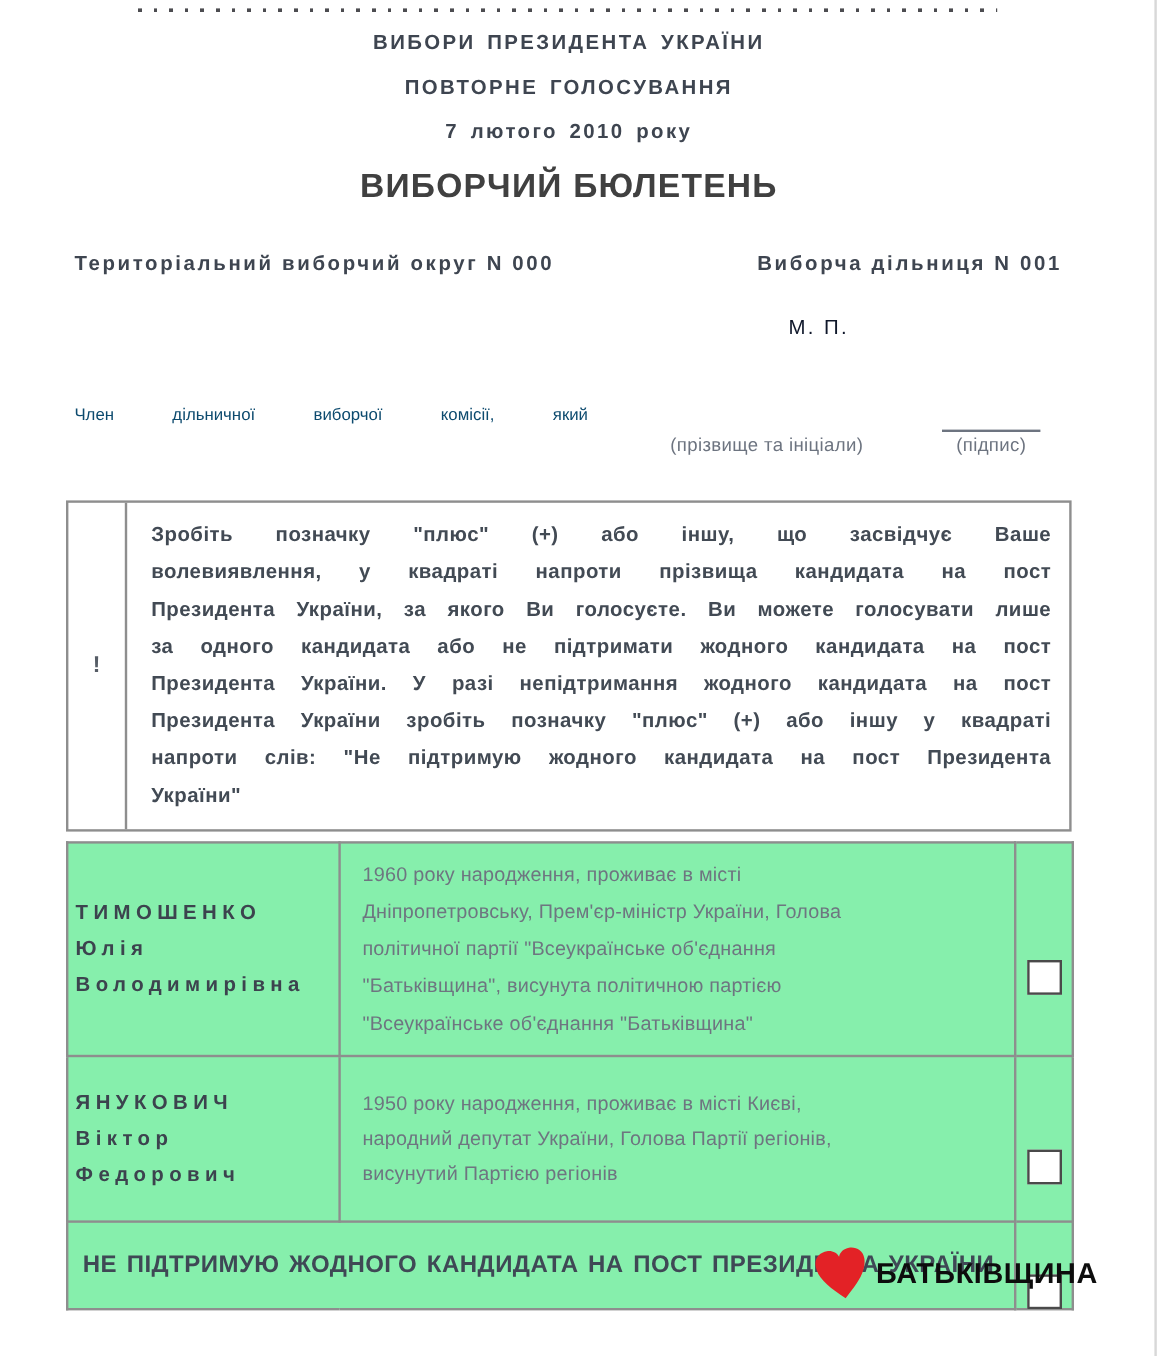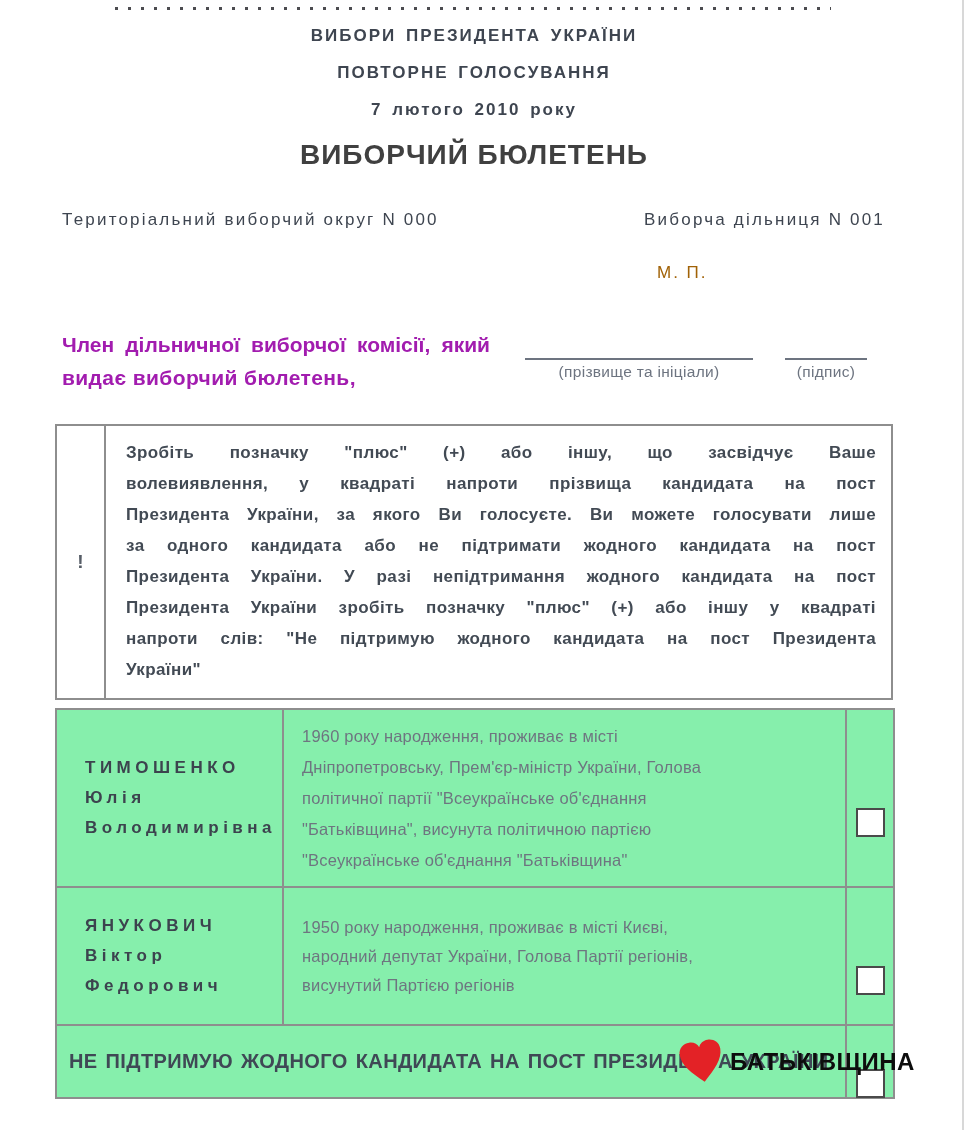--- a/index.html
+++ b/index.html
@@ -11,48 +11,48 @@
     background:repeating-linear-gradient(90deg,#4c4c50 0 3px,transparent 3px 13px);}
   .page-edge{position:absolute;top:0;left:962px;width:2px;height:1130px;background:#d8d8d8;}
 
   .hdr{padding-top:26px;margin-left:55px;width:838px;text-align:center;}
   .hdr-line{font-weight:bold;font-size:17px;line-height:20px;letter-spacing:2px;word-spacing:3px;color:#3e4550;}
   .hdr-line+.hdr-line{margin-top:17px;}
   .hdr-date{margin-top:14px;}
   .ballot-title{margin:18px 0 0;font-size:28px;font-weight:700;line-height:34px;letter-spacing:1px;color:#404040;}
 
   .district-row{display:flex;justify-content:space-between;margin:38px 0 0 62px;width:823px;
-    font-weight:normal;font-size:17px;letter-spacing:2.2px;line-height:20px;color:#3e4550;}
+    font-weight:bold;font-size:17px;letter-spacing:2.2px;line-height:20px;color:#3e4550;}
 
-  .seal{margin:33px 0 18px 657px;font-size:17px;letter-spacing:2px;color:#a16207;line-height:20px;}
+  .seal{margin:33px 0 18px 657px;font-size:17px;letter-spacing:2px;color:#0f172a;line-height:20px;}
 
   .issuer{display:flex;margin:52px 0 0 62px;}
-  .issuer-text{width:428px;font-weight:bold;font-size:21px;color:#a21caf;}
+  .issuer-text{width:428px;font-weight:normal;font-size:14px;color:#0c4a6e;}
   .issuer-l1{text-align:justify;text-align-last:justify;line-height:20px;}
   .issuer-l2{margin-top:13px;letter-spacing:0.4px;line-height:20px;}
   .sign-col{display:flex;flex-direction:column;}
-  .col-name{margin-left:35px;width:228px;}
+  .col-name{margin-left:35px;width:228px;align-items:center;}
   .col-sig{margin-left:32px;width:82px;}
   .blank-line{height:23px;border-bottom:2px solid #6d7480;}
   .sign-caption{margin-top:2px;text-align:center;font-size:15.5px;color:#6d7480;line-height:19px;letter-spacing:0.3px;}
 
   .instruction{display:flex;margin:36px 0 0 55px;width:838px;border:2px solid #8e8e8e;box-sizing:border-box;}
   .excl-cell{width:47px;border-right:2px solid #8e8e8e;display:flex;align-items:center;justify-content:center;
     font-weight:bold;font-size:19px;color:#565d66;flex:0 0 47px;}
   .instr-text{flex:1;padding:11px 15px 13px 20px;font-weight:bold;font-size:17px;line-height:31px;
     letter-spacing:0.4px;color:#424a54;}
   .instr-text>div{text-align:justify;text-align-last:justify;}
   .instr-text>div:last-child{text-align-last:left;}
 
   .cands{margin:8px 0 0 55px;border-collapse:collapse;table-layout:fixed;width:838px;}
   .cands td{border:2px solid #8e8e8e;vertical-align:middle;box-sizing:border-box;background:#86efac;}
   .row-a td{height:178px;}
   .row-b td{height:138px;}
   .row-c td{height:73px;}
-  td.name{padding-left:28px;font-weight:bold;font-size:17px;letter-spacing:4.5px;line-height:30px;color:#3c434e;}
+  td.name{padding-left:6px;font-weight:bold;font-size:17px;letter-spacing:4.5px;line-height:30px;color:#3c434e;}
   td.bio{padding:10px 14px 10px 18px;font-size:16.5px;line-height:31px;letter-spacing:0.2px;color:#6e7580;}
   .row-b td.bio{line-height:29px;}
   td.cb{text-align:center;}
   .checkbox{display:inline-block;width:25px;height:25px;border:2px solid #4a4a4a;background:#fff;transform:translateY(26px);}
   .row-c .checkbox{transform:translateY(24px);}
   td.none-cell{font-weight:bold;font-size:20px;letter-spacing:0.4px;word-spacing:2px;color:#3f4855;
     padding-left:12px;white-space:nowrap;overflow:visible;}
 
   .watermark{position:absolute;left:678px;top:1039px;display:flex;align-items:center;z-index:5;}
   .heart{width:47px;height:45px;transform:rotate(-9deg);flex:0 0 47px;}
@@ -74,21 +74,20 @@
 <div class="district-row">
   <span>Територіальний виборчий округ N 000</span>
   <span>Виборча дільниця N 001</span>
 </div>
 
 <div class="seal">М. П.</div>
 
 <div class="issuer">
   <div class="issuer-text">
     <div class="issuer-l1">Член дільничної виборчої комісії, який</div>
-    <div class="issuer-l2">видає виборчий бюлетень,</div>
   </div>
   <div class="sign-col col-name">
     <div class="blank-line"></div>
     <div class="sign-caption">(прізвище та ініціали)</div>
   </div>
   <div class="sign-col col-sig">
     <div class="blank-line"></div>
     <div class="sign-caption">(підпис)</div>
   </div>
 </div>

